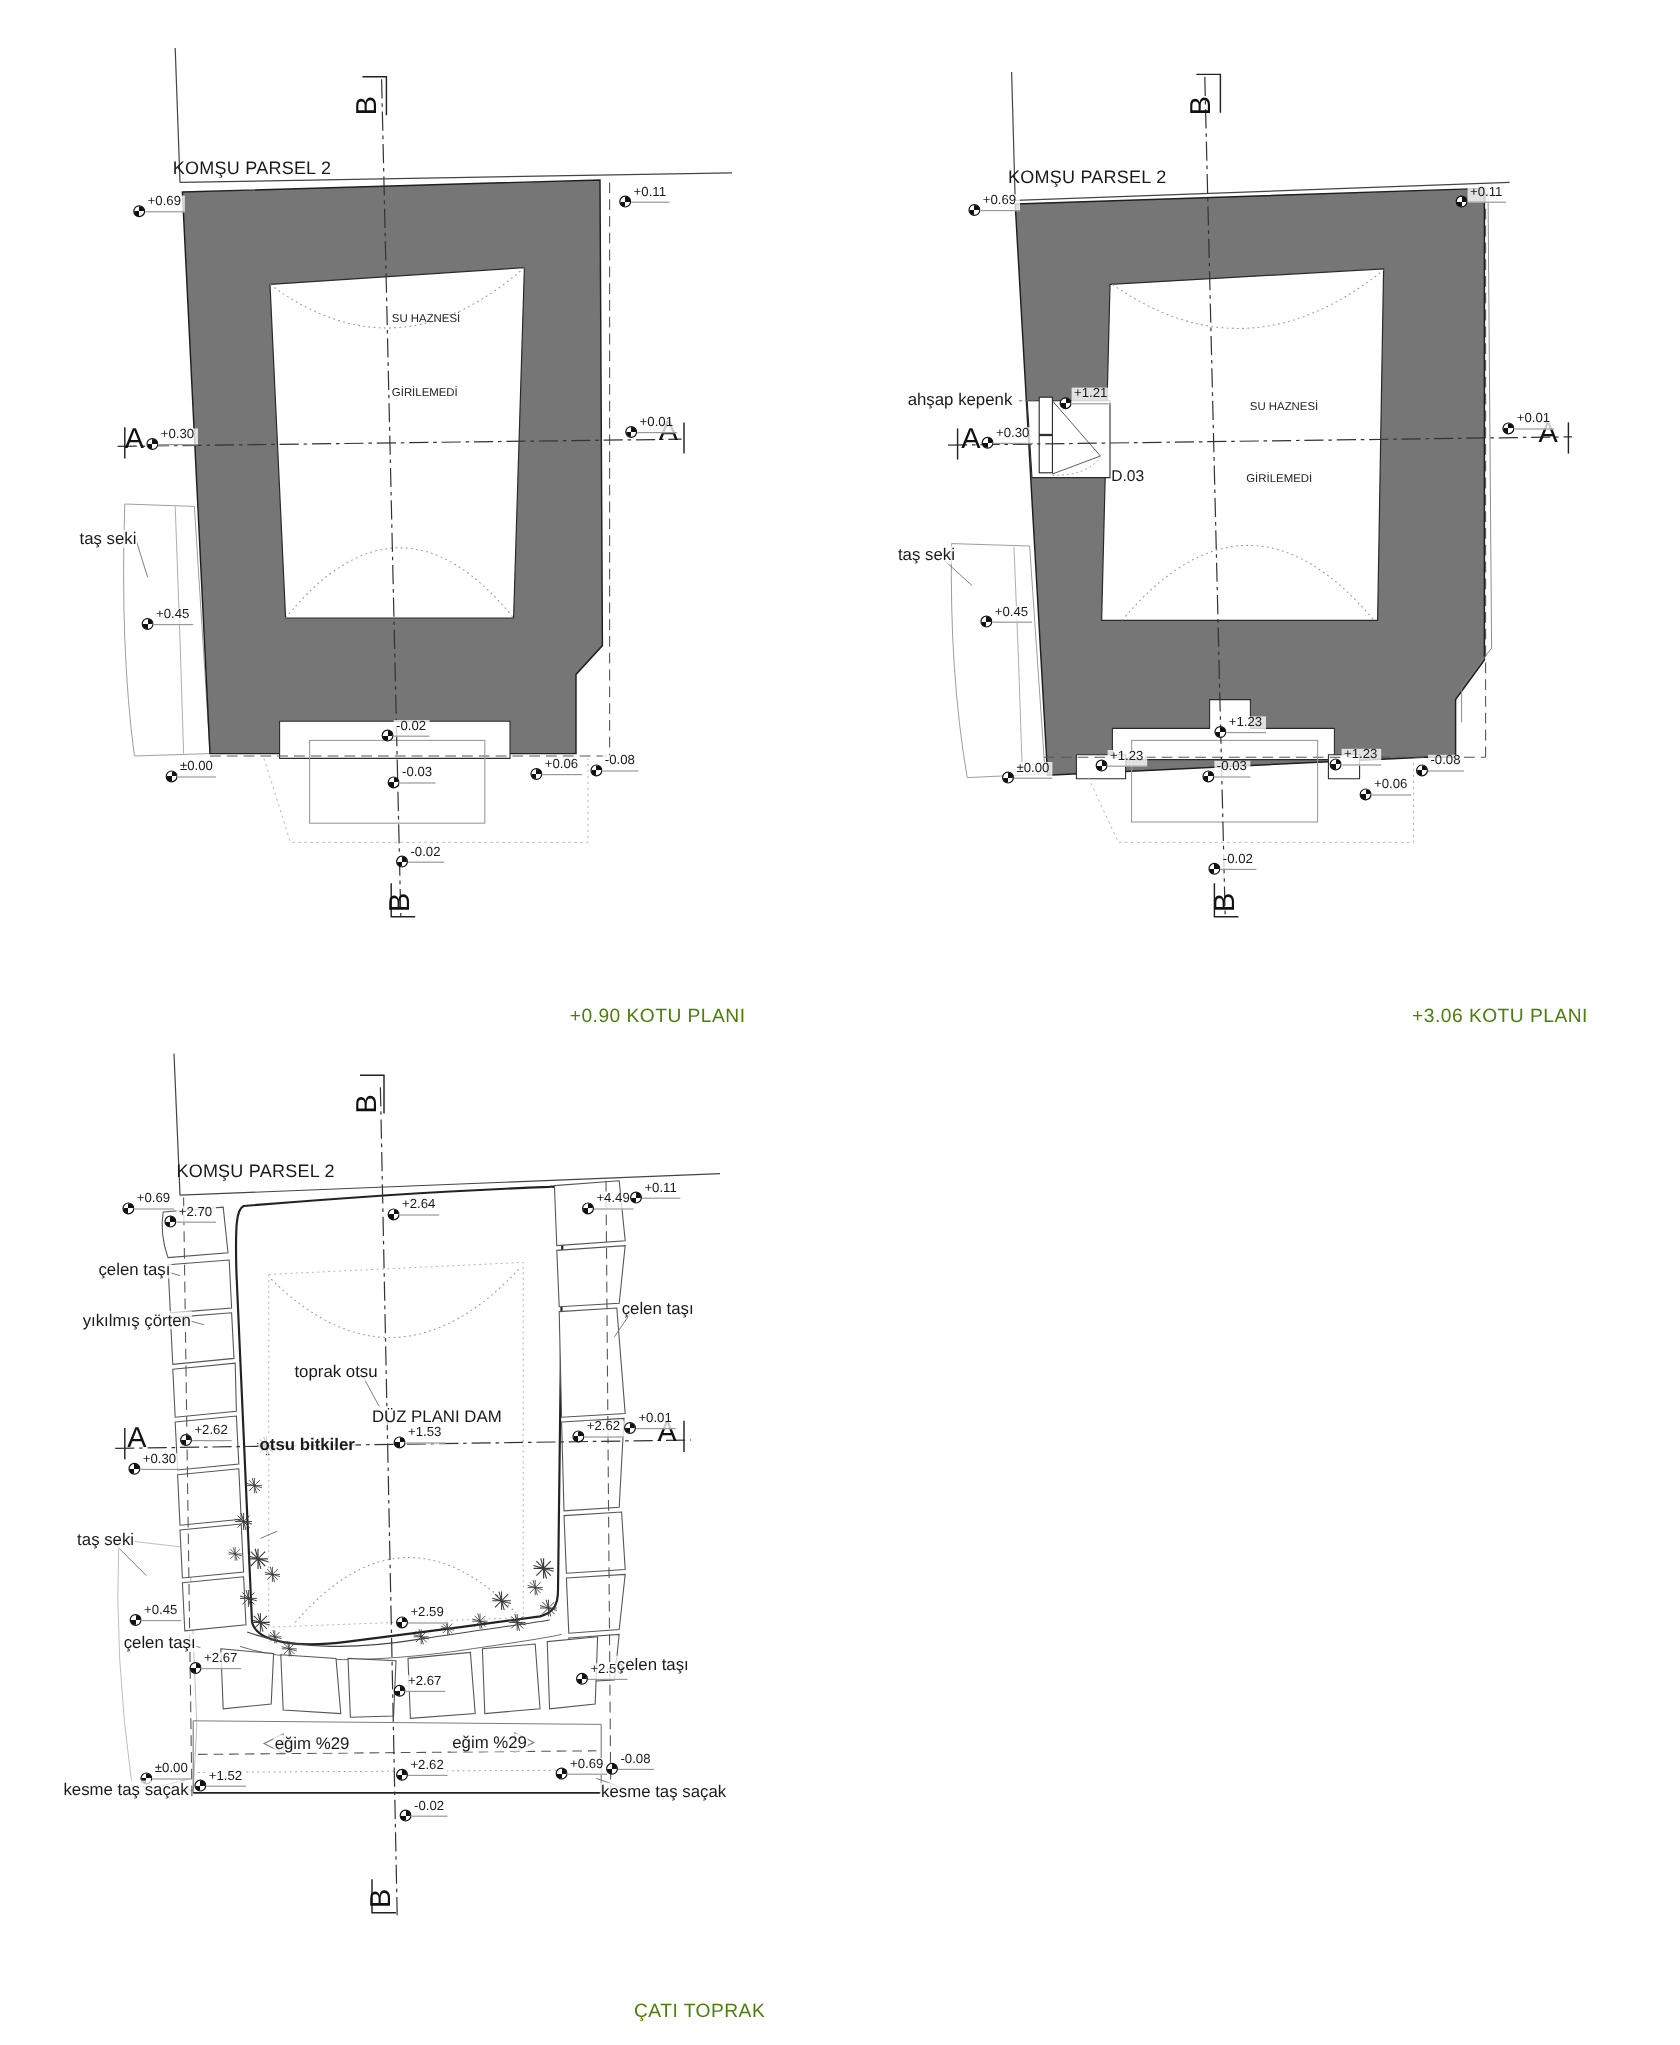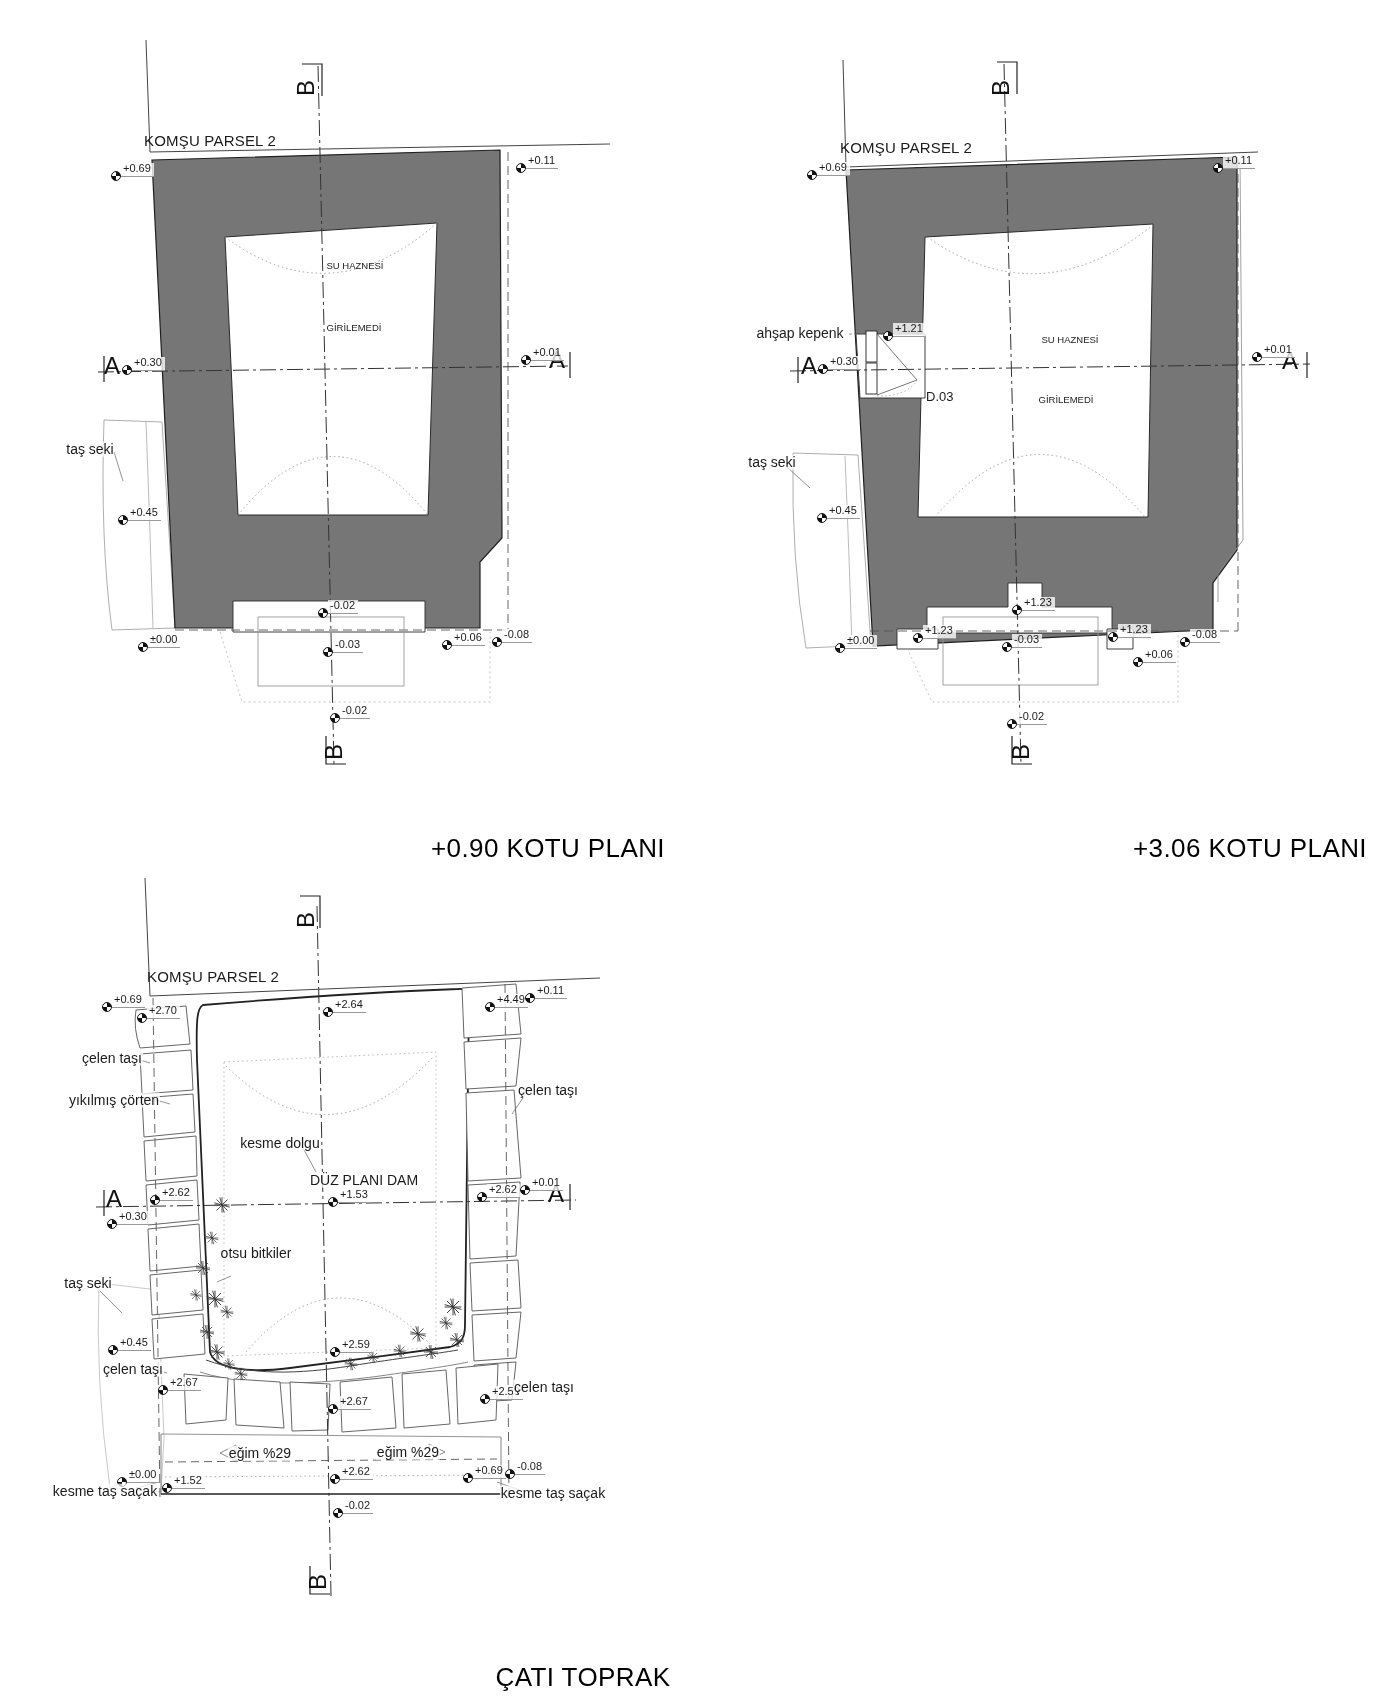--- a/index.html
+++ b/index.html
@@ -20,22 +20,22 @@
       white-space:nowrap;background:rgba(255,255,255,.75);padding:0 1px}
   .lbl.big{font-size:15px;background:none;letter-spacing:.2px}
   .lbl.room{font-size:9.5px;background:none;color:#222}
   .lbl.door{font-size:13px;background:none}
   .lbl.leftal{transform:translate(0,-50%)}
 
   
   .sec{position:absolute;transform:translate(-50%,-50%);font-size:24px;line-height:1;color:#111}
   .sec.v{transform:translate(-50%,-50%) rotate(-90deg)}
 
-  .title{position:absolute;transform:translate(-50%,-50%);font-size:26px;letter-spacing:.4px;
-      white-space:nowrap;color:#000000}
+  .title{position:absolute;transform:translate(-50%,-50%);font-size:16px;letter-spacing:.4px;
+      white-space:nowrap;color:#4d7c0f}
 </style>
 </head>
 <body>
 
 <div id="canvas">
 
 <svg width="1400" height="1704" viewBox="0 0 1400 1704">
   <defs>
     <g id="plant">
       <path d="M-7,0 H7 M0,-7 V7 M-5,-5 L5,5 M-5,5 L5,-5 M-7,-2 L7,2 M-2,-7 L2,7" stroke="#3a3a3a" stroke-width="0.8" fill="none"></path>
@@ -417,23 +417,23 @@
       <span class="bm"></span>
       <span class="t">-0.08</span>
     </div>
     <div class="lvl" style="left: 338px; top: 1513px;">
       <span class="bm"></span>
       <span class="t">-0.02</span>
     </div>
     <div class="lbl" style="left: 112px; top: 1058px;">çelen taşı</div>
     <div class="lbl" style="left: 114px; top: 1100px;">yıkılmış çörten</div>
     <div class="lbl" style="left: 548px; top: 1090px;">çelen taşı</div>
-    <div class="lbl" style="left: 280px; top: 1143px;">kesme dolgu</div>
+    <div class="lbl" style="left: 280px; top: 1143px;">toprak otsu</div>
     <div class="lbl" style="left: 364px; top: 1180px;">DÜZ PLANI DAM</div>
     <div class="lbl" style="left: 88px; top: 1283px;">taş seki</div>
-    <div class="lbl" style="left: 256px; top: 1253px;">otsu bitkiler</div>
+    <div class="lbl" style="left: 256px; top: 1204px; font-weight: bold;">otsu bitkiler</div>
     <div class="lbl" style="left: 133px; top: 1369px;">çelen taşı</div>
     <div class="lbl" style="left: 544px; top: 1387px;">çelen taşı</div>
     <div class="lbl" style="left: 260px; top: 1453px;">eğim %29</div>
     <div class="lbl" style="left: 408px; top: 1452px;">eğim %29</div>
     <div class="lbl" style="left: 105px; top: 1491px;">kesme taş saçak</div>
     <div class="lbl" style="left: 553px; top: 1493px;">kesme taş saçak</div>
   </div>
 
 </body></html>

